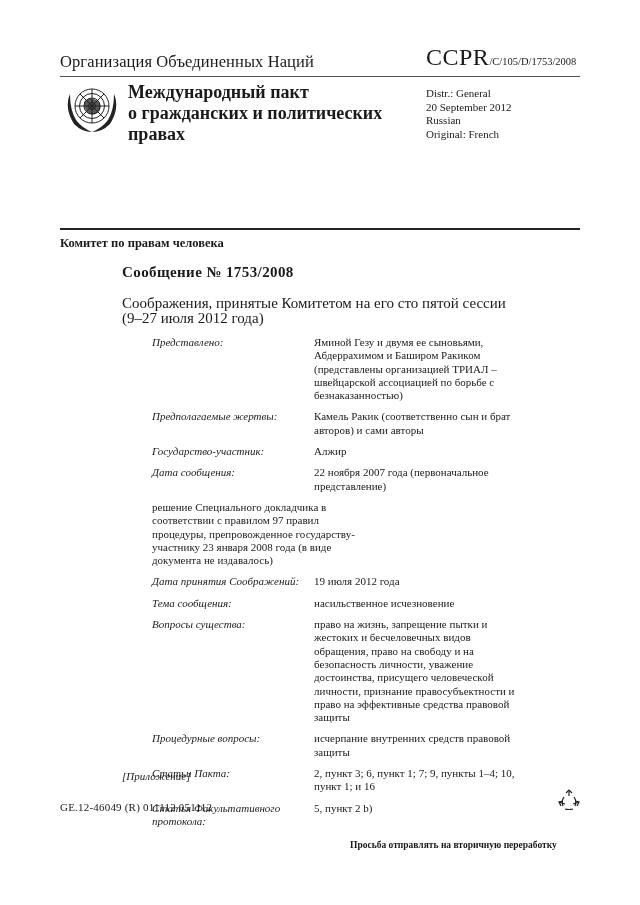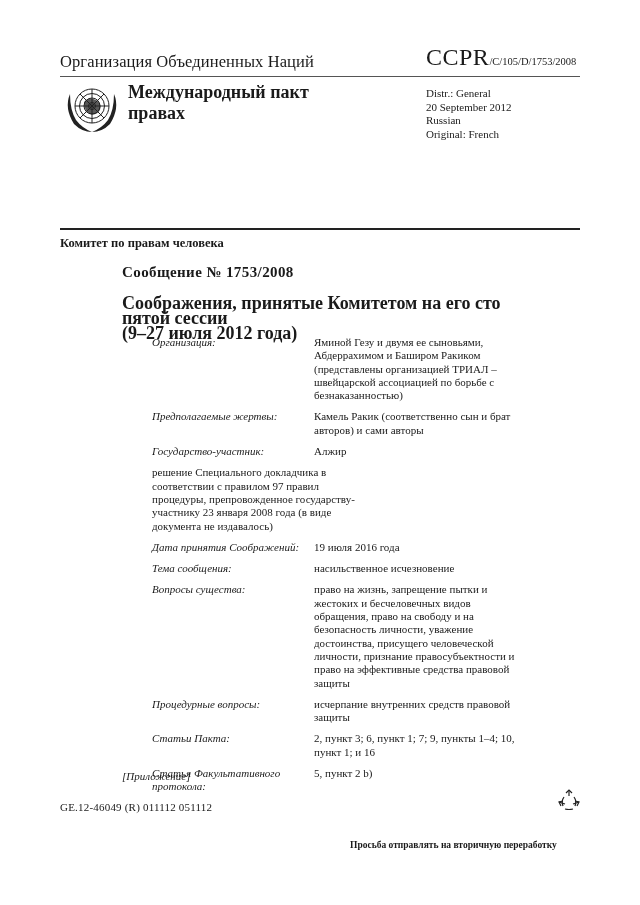--- a/index.html
+++ b/index.html
@@ -10,21 +10,21 @@
     .symbol { left: 426px; top: 44px; white-space: nowrap; }
     .symbol .big { font-size: 24px; letter-spacing: 0.5px; }
     .symbol .small { font-size: 10.5px; }
     .rule-top { left: 60px; top: 76px; width: 520px; height: 1px; background: #555; }
     .logo { left: 62px; top: 80px; width: 60px; height: 56px; }
     .covenant-title { left: 128px; top: 82px; font-size: 18px; font-weight: bold; line-height: 21px; }
     .distr { left: 426px; top: 87px; font-size: 11px; line-height: 13.5px; }
     .rule-mid { left: 60px; top: 228px; width: 520px; height: 2px; background: #222; }
     .committee { left: 60px; top: 236px; font-size: 12.5px; font-weight: bold; }
     .comm-no { left: 122px; top: 264px; font-size: 15px; font-weight: bold; letter-spacing: 0.4px; }
-    .views-title { left: 122px; top: 296px; font-size: 18px; font-weight: bold; line-height: 15px; width: 420px; }
+    .views-title { left: 122px; top: 296px; font-size: 15px; font-weight: normal; line-height: 15px; width: 420px; }
     .facts { left: 152px; top: 336px; width: 370px; }
     .row { display: flex; margin-bottom: 8px; font-size: 11px; line-height: 13.3px; }
     .row .lbl { width: 162px; flex: 0 0 162px; font-style: italic; }
     .row .val { width: 206px; }
     .annex { left: 122px; top: 770px; font-size: 11px; font-style: italic; }
     .job-no { left: 60px; top: 801px; font-size: 11px; letter-spacing: 0.2px; }
     .recycle { left: 350px; top: 840px; font-size: 9.5px; font-weight: bold; white-space: nowrap; }
     .recycle-icon { left: 558px; top: 789px; width: 22px; height: 22px; }
   </style>
 </head>
@@ -51,20 +51,21 @@
     <path d="M22 22 q5 -6 12 -2 q6 3 4 10 q-4 6 -10 4 q-6 -3 -6 -12z" fill="#222" opacity="0.75"></path>
     <g fill="#222">
       <path d="M8 14 q-6 14 4 30 q8 8 18 8 q-10 -4 -16 -12 q-6 -10 -6 -26z"></path>
       <path d="M52 14 q6 14 -4 30 q-8 8 -18 8 q10 -4 16 -12 q6 -10 6 -26z"></path>
     </g>
   </svg>
 </div>
 
 <div class="abs covenant-title">
   <div>Международный пакт</div>
+  <div>о гражданских и политических</div>
   <div>правах</div>
 </div>
 
 <div class="abs distr">
   <div>Distr.: General</div>
   <div>20 September 2012</div>
   <div>Russian</div>
   <div>Original: French</div>
 </div>
 
@@ -72,37 +73,41 @@
 
 <div class="abs committee">Комитет по правам человека</div>
 <div class="abs comm-no">Сообщение № 1753/2008</div>
 <div class="abs views-title">
   <div>Соображения, принятые Комитетом на его сто пятой сессии</div>
   <div>(9–27 июля 2012 года)</div>
 </div>
 
 <div class="abs facts">
   <div class="row">
-      <div class="lbl">Организация:</div>
+      <div class="lbl">Представлено:</div>
       <div class="val">Яминой Гезу и двумя ее сыновьями, Абдеррахимом и Баширом Ракиком (представлены организацией ТРИАЛ – швейцарской ассоциацией по борьбе с безнаказанностью)</div>
     </div>
   <div class="row">
       <div class="lbl">Предполагаемые жертвы:</div>
       <div class="val">Камель Ракик (соответственно сын и брат авторов) и сами авторы</div>
     </div>
   <div class="row">
       <div class="lbl">Государство-участник:</div>
       <div class="val">Алжир</div>
     </div>
   <div class="row">
+      <div class="lbl">Дата сообщения:</div>
+      <div class="val">22 ноября 2007 года (первоначальное представление)</div>
+    </div>
+  <div class="row">
       <div class="val">решение Специального докладчика в соответствии с правилом 97 правил процедуры, препровожденное государству-участнику 23 января 2008 года (в виде документа не издавалось)</div>
     </div>
   <div class="row">
       <div class="lbl">Дата принятия Соображений:</div>
-      <div class="val">19 июля 2016 года</div>
+      <div class="val">19 июля 2012 года</div>
     </div>
   <div class="row">
       <div class="lbl">Тема сообщения:</div>
       <div class="val">насильственное исчезновение</div>
     </div>
   <div class="row">
       <div class="lbl">Вопросы существа:</div>
       <div class="val">право на жизнь, запрещение пытки и жестоких и бесчеловечных видов обращения, право на свободу и на безопасность личности, уважение достоинства, присущего человеческой личности, признание правосубъектности и право на эффективные средства правовой защиты</div>
     </div>
   <div class="row">

